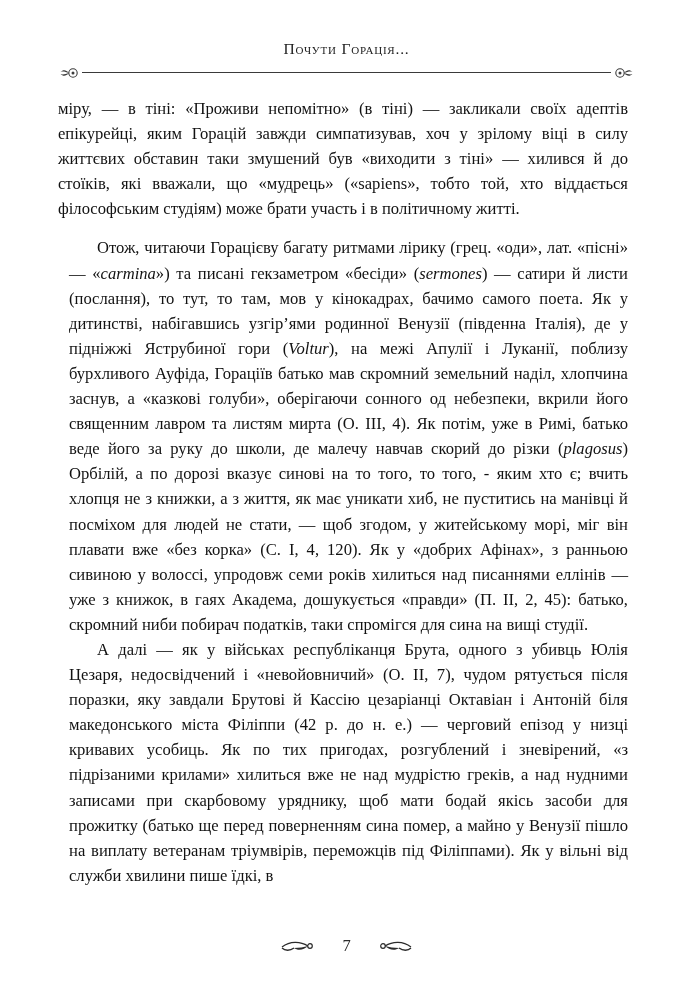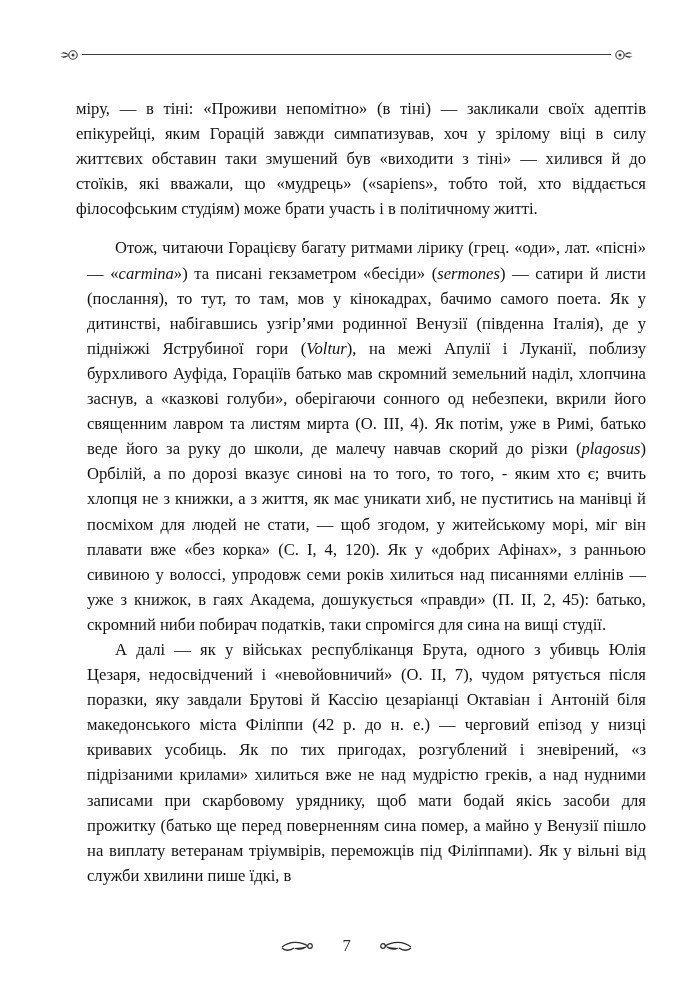--- a/index.html
+++ b/index.html
@@ -61,21 +61,21 @@
     text-align: center;
   }
   .header-rule .orn.left { left: 0px; }
   .header-rule .orn.right { right: 0px; }
   .orn svg { display: block; }
 
   
   .content {
     position: absolute;
     top: 96px;
-    left: 76px;
+    left: 58px;
     width: 570px;
   }
   p.para {
     margin: 0;
     font-size: 16.6px;
     line-height: 25.1px;
     text-align: justify;
     text-justify: inter-word;
     hyphens: manual;
     color: #121212;
@@ -109,20 +109,21 @@
     line-height: 0;
   }
   .folio-num { font-size: 16.5px; }
 </style>
 </head>
 <body>
 
 <div class="page">
 
   <div class="header-area">
+    <div class="running-head">Почути Горація...</div>
     <div class="header-rule">
       <div class="line"></div>
       <div class="orn left">
         <svg width="20" height="12" viewBox="0 0 20 12">
           <circle cx="13" cy="6" r="4.2" fill="none" stroke="#3a3a3a" stroke-width="1.1"></circle>
           <circle cx="13" cy="6" r="1.5" fill="#3a3a3a"></circle>
           <path d="M9 6 C6 2.5, 3 2.5, 0.6 5 C3 4, 5.5 5, 9 6 C5.5 7, 3 8, 0.6 7 C3 9.5, 6 9.5, 9 6 Z" fill="#3a3a3a"></path>
         </svg>
       </div>
       <div class="orn right">

